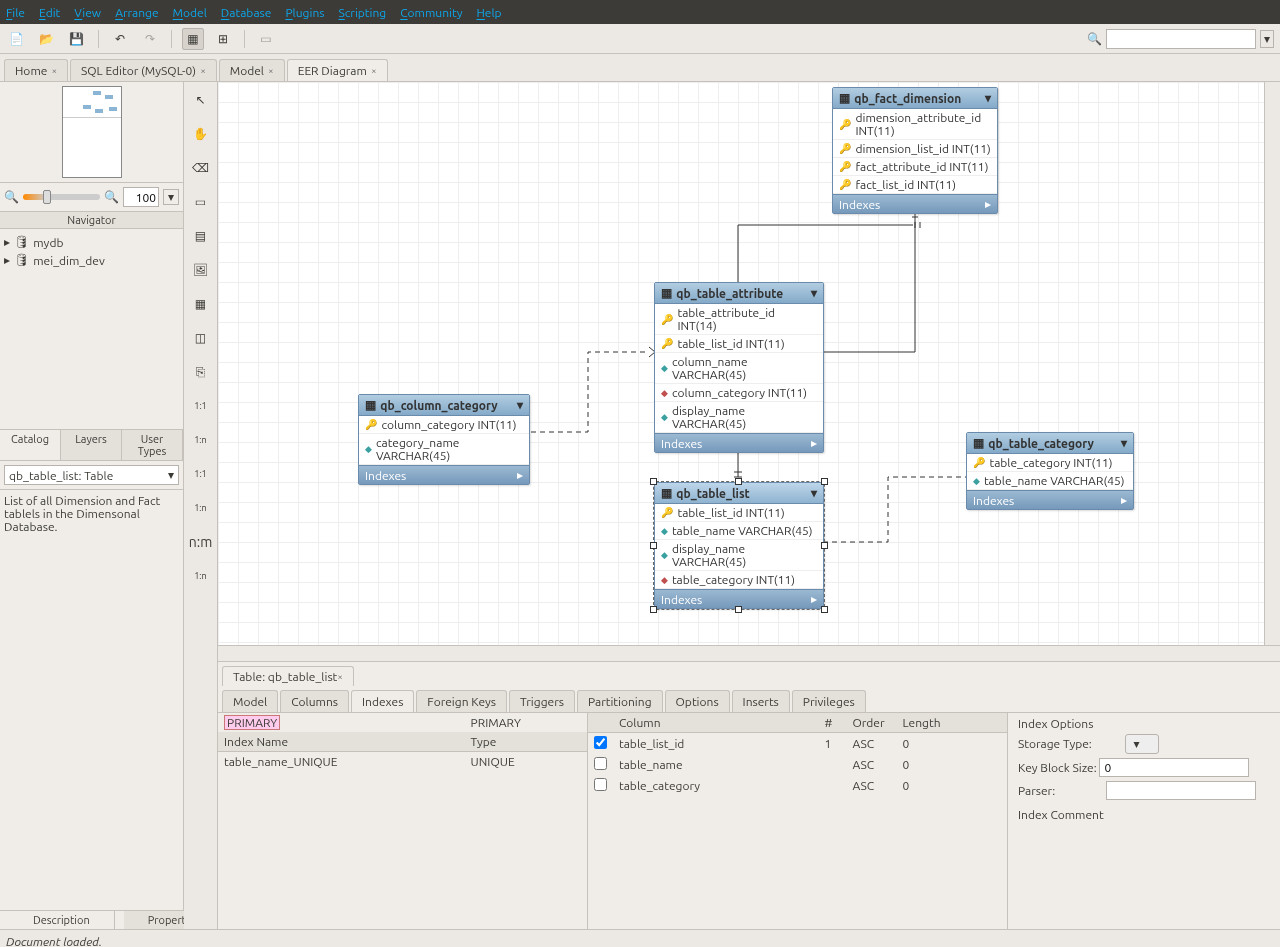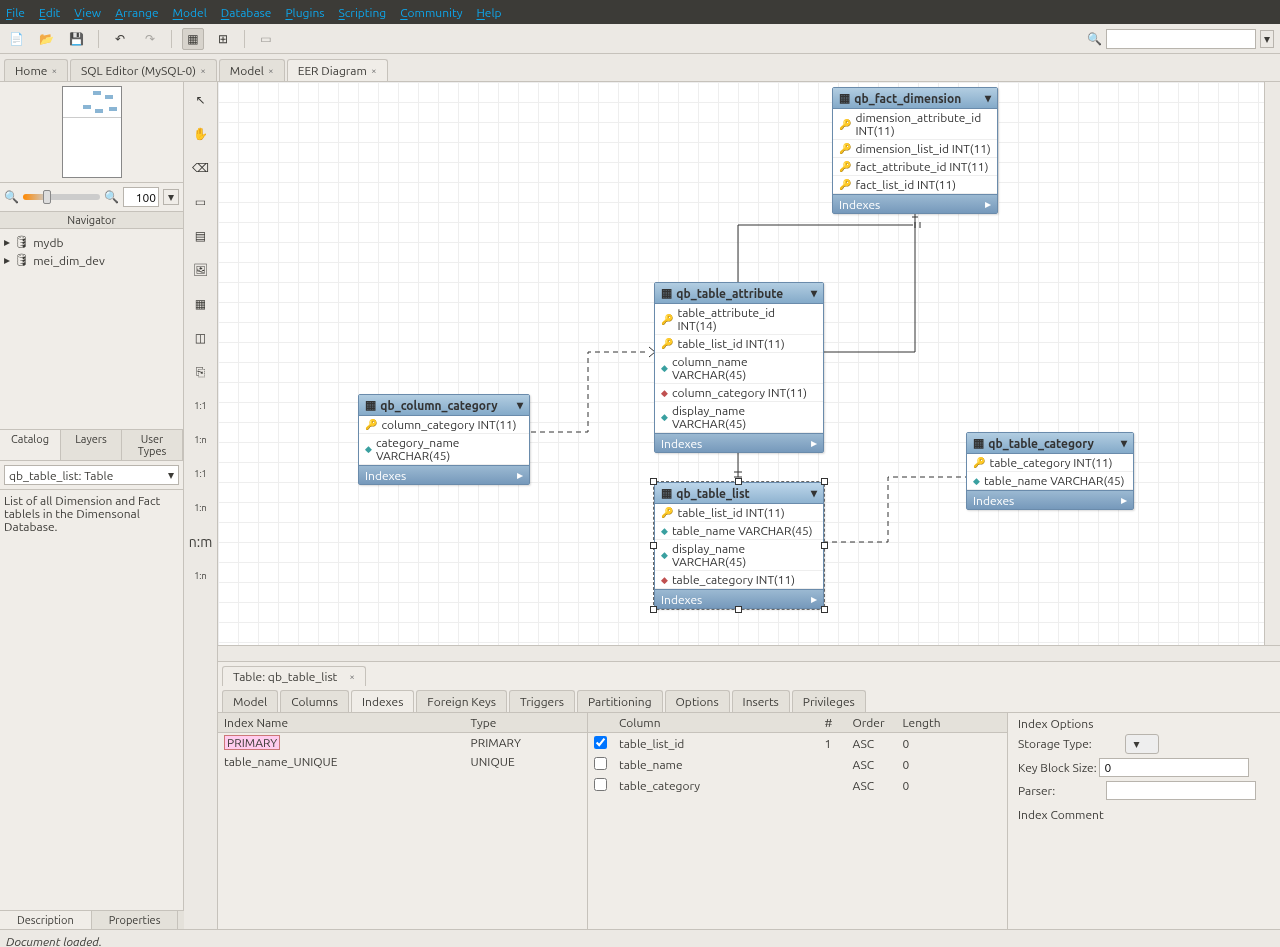--- a/index.html
+++ b/index.html
@@ -27,21 +27,21 @@
 .navlabel { font-size:11px; padding:2px 6px; border-bottom:1px solid #c6c2bb; background:#e4e1da;text-align:center; }
 .db-tree { flex:0 0 auto; height:200px; padding:4px; overflow:auto; }
 .db-item { display:flex; align-items:center; gap:4px; padding:2px 0; }
 .catalog-tabs { display:flex; border-top:1px solid #c6c2bb; }
 .catalog-tabs div { flex:1; text-align:center; font-size:11px; padding:3px 8px; border-right:1px solid #c6c2bb; background:#e4e1da; cursor:default; }
 .catalog-tabs div:first-child { background:#f0ede8; }
 .obj-select { padding:4px; border-bottom:1px solid #c6c2bb; border-top:1px solid #c6c2bb; display:flex; align-items:center; }
 .obj-select .dd { flex:1; border:1px solid #b8b4ad; padding:2px 4px; display:flex; justify-content:space-between; align-items:center; background:#fff; }
 .obj-desc { padding:4px; font-size:12px; flex:1; }
 .bottom-tabs { display:flex; border-top:1px solid #c6c2bb; }
-.bottom-tabs div { padding:3px 17px; font-size:11px; border-right:1px solid #c6c2bb; background:#e4e1da; cursor:default; }
+.bottom-tabs div { padding:3px 24px; font-size:11px; border-right:1px solid #c6c2bb; background:#e4e1da; cursor:default;margin-left:9px; }
 .bottom-tabs div:first-child { background:#f0ede8; }
 .tool-palette { width:34px; background:#ece9e4; border-right:1px solid #c6c2bb; display:flex; flex-direction:column; align-items:center; padding-top:6px; gap:10px; }
 .tp { width:24px; height:24px; display:flex; align-items:center; justify-content:center; cursor:default; }
 .canvas-wrap { flex:1; display:flex; flex-direction:column; }
 .canvas { flex:1; background:#fff; position:relative; overflow:hidden;
   background-image: linear-gradient(#eee 1px, transparent 1px), linear-gradient(90deg, #eee 1px, transparent 1px);
   background-size: 20px 20px;
 }
 .hscroll { height:16px; background:#ece9e4; border-top:1px solid #c6c2bb; }
 .vscroll { width:16px; background:#ece9e4; border-left:1px solid #c6c2bb; }
@@ -51,21 +51,21 @@
 .tb-header { background:linear-gradient(#b2cde1,#84aac9); padding:3px 6px; font-weight:bold; display:flex; align-items:center; gap:4px; border-bottom:1px solid #6a8bab; }
 .tb-footer { background:linear-gradient(#9bb9d2,#7699bb); padding:2px 6px; font-size:10px; color:#fff; border-top:1px solid #6a8bab; display:flex; justify-content:space-between; align-items:center; }
 .tb-col { padding:2px 6px; display:flex; align-items:center; gap:4px; border-bottom:1px solid #eee; }
 .keyico { color:#d8a200; font-size:10px; }
 .diaico { font-size:9px; }
 .diaico.blue { color:#3aa0a0; }
 .diaico.red { color:#c05050; }
 .selhandle { position:absolute; width:7px; height:7px; background:#fff; border:1px solid #333; }
 .bottom-panel { border-top:1px solid #c6c2bb; background:#f0ede8; display:flex; flex-direction:column; }
 .bp-tab { display:flex; padding:4px 4px 0 4px; }
-.bp-tab .t { padding:3px 10px; border:1px solid #c6c2bb; border-bottom:none; border-radius:3px 3px 0 0; margin-right:2px; background:#e4e1da; display:flex; gap:12px; align-items:center; }
+.bp-tab .t { padding:3px 10px; border:1px solid #c6c2bb; border-bottom:none; border-radius:3px 3px 0 0; margin-right:2px; background:#e4e1da; display:flex; gap:0; align-items:center; }
 .bp-tab .t.active { background:#f0ede8; }
 .bp-subtabs { display:flex; border-bottom:1px solid #c6c2bb; padding-left:4px; margin-top:4px; }
 .bp-subtabs div { padding:4px 10px; border:1px solid #c6c2bb; border-bottom:none; border-radius:3px 3px 0 0; margin-right:2px; background:#e4e1da; cursor:default; }
 .bp-subtabs div.active { background:#f0ede8; font-weight:normal; }
 .idx-pane { display:flex; flex:1; }
 .idx-col { border-right:1px solid #c6c2bb; }
 .idx-table { width:100%; border-collapse:collapse; }
 .idx-table th { text-align:left; background:#e4e1da; border-bottom:1px solid #c6c2bb; padding:3px 6px; font-weight:normal; }
 .idx-table td { padding:3px 6px; }
 .primary-cell { border:1px solid #c77; background:#fce; padding:0 2px; }
@@ -399,26 +399,26 @@
         <div>Partitioning</div>
         <div>Options</div>
         <div>Inserts</div>
         <div>Privileges</div>
       </div>
       <div class="idx-pane">
         <div class="idx-col" style="width:370px;">
           <table class="idx-table">
             <tbody>
                 <tr>
+                  <td><span class="primary-cell">PRIMARY</span></td>
+                  <td>PRIMARY</td>
+                </tr>
+            <tr>
                   <th>Index Name</th>
                   <th>Type</th>
-                </tr>
-            <tr>
-                  <td><span class="primary-cell">PRIMARY</span></td>
-                  <td>PRIMARY</td>
                 </tr>
             <tr>
                   <td>table_name_UNIQUE</td>
                   <td>UNIQUE</td>
                 </tr>
           </tbody>
             </table>
         </div>
         <div class="idx-col" style="width:420px;">
           <table class="idx-table">

